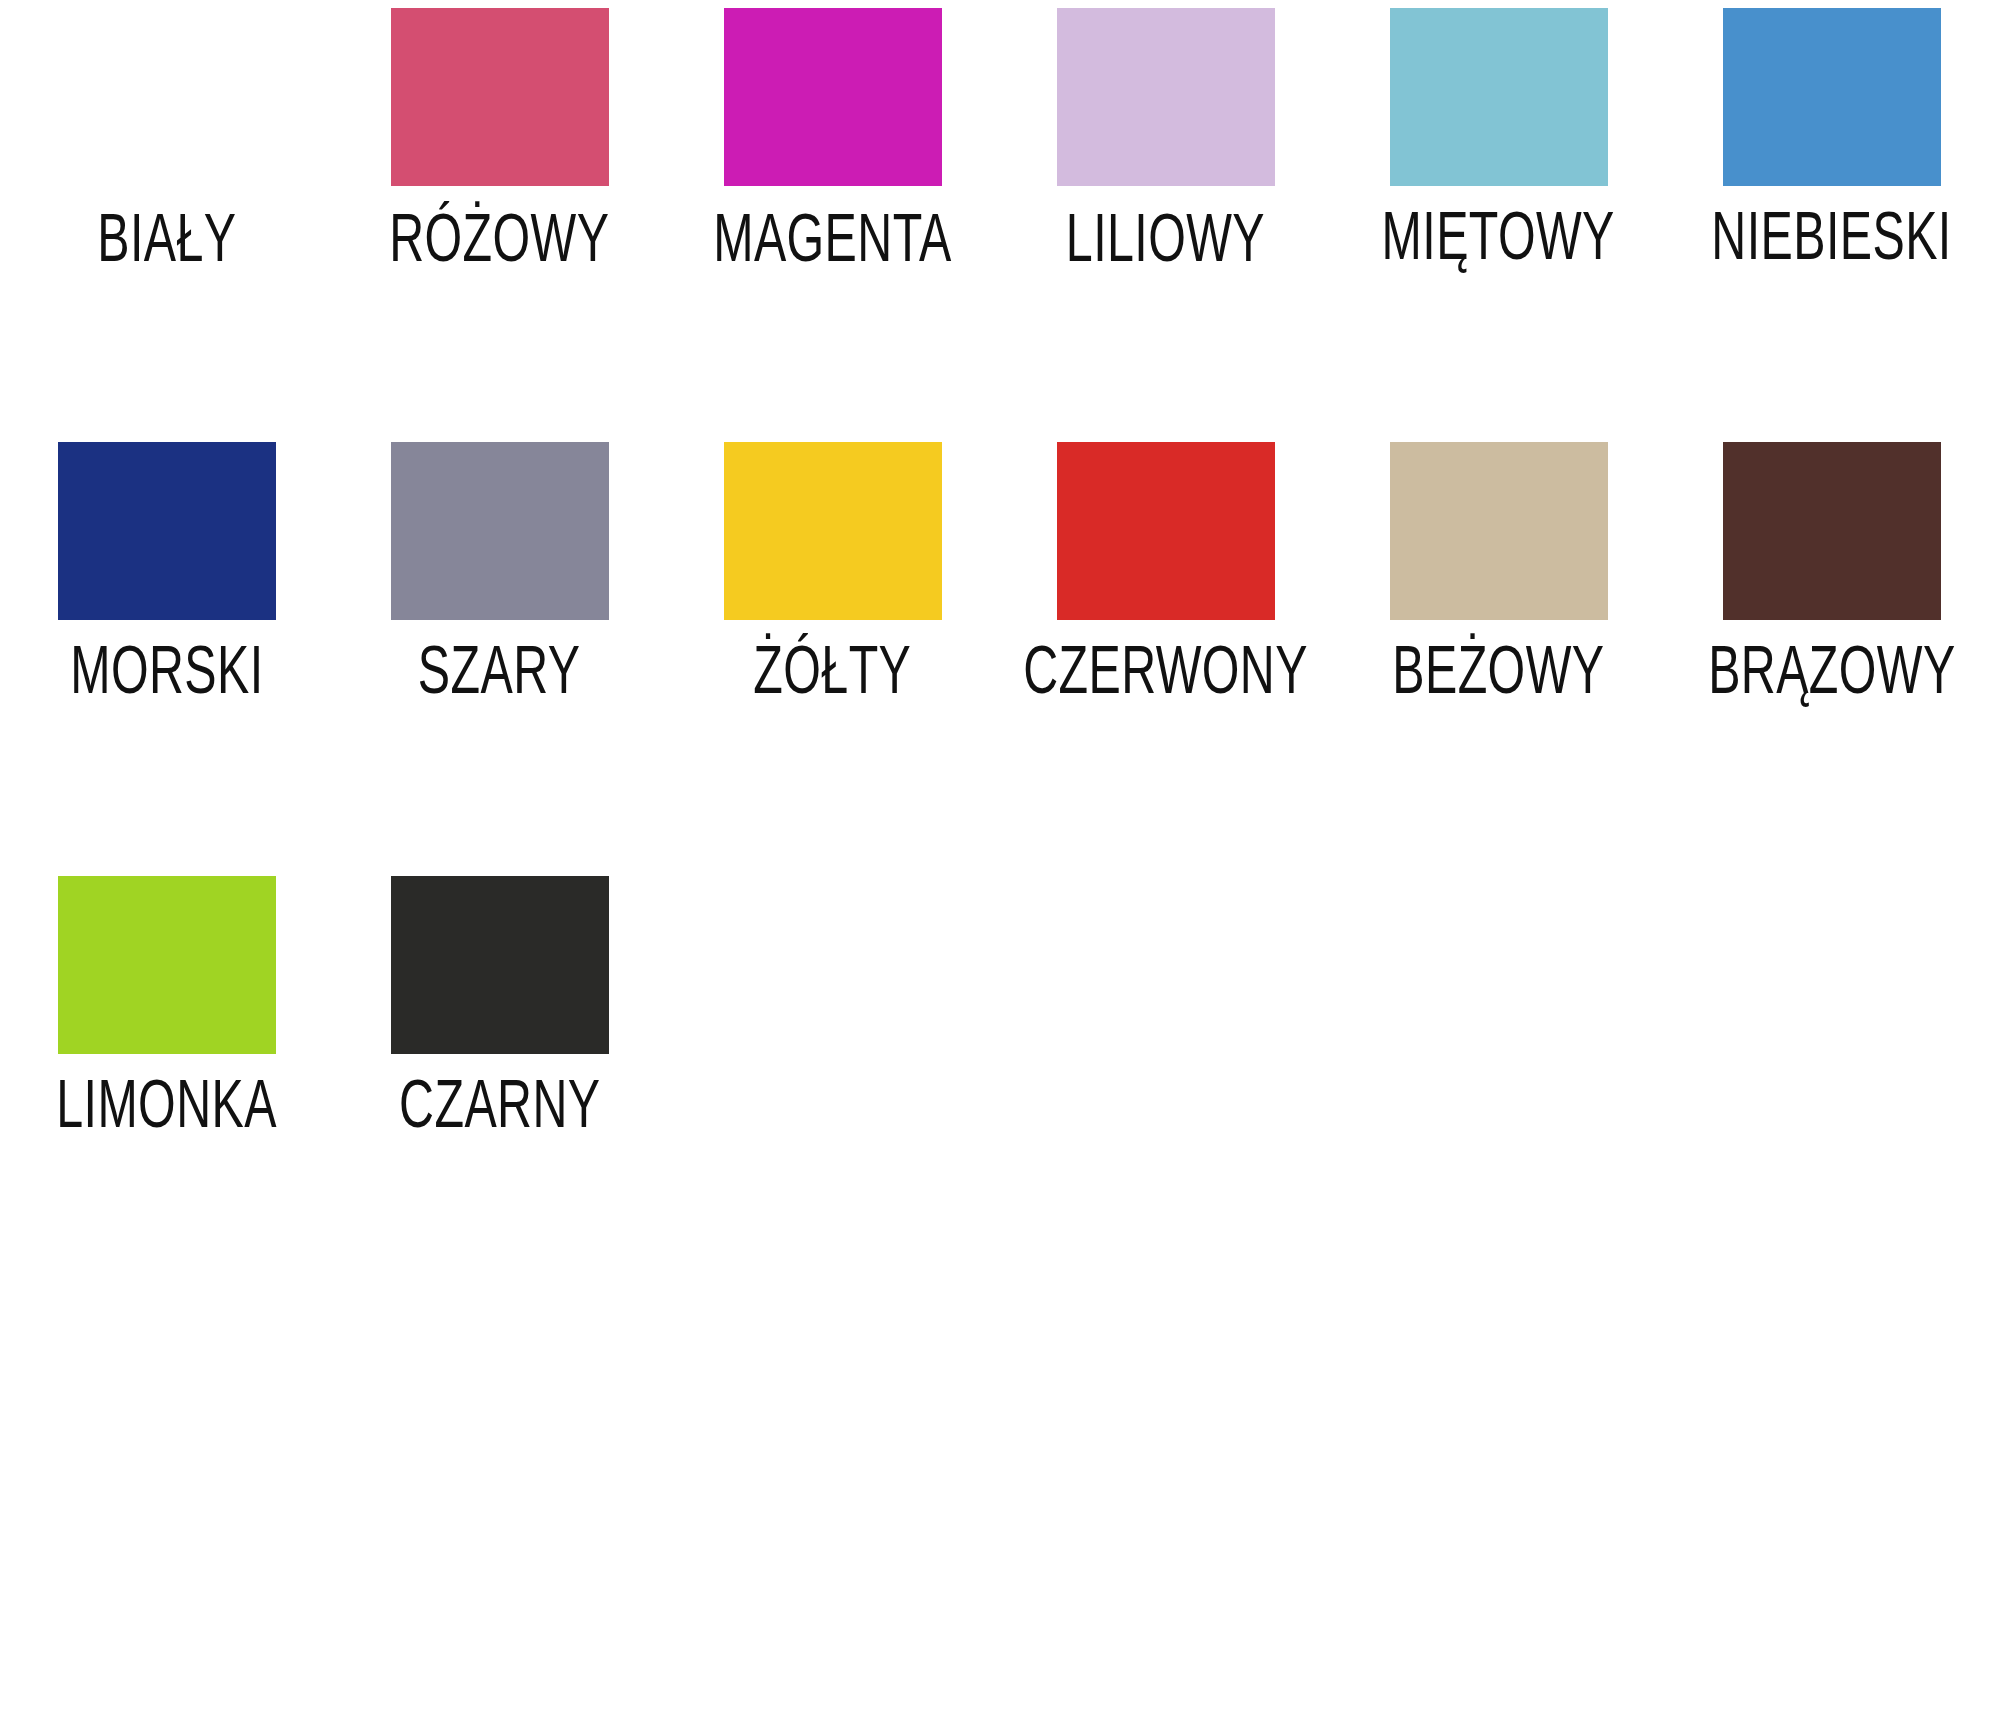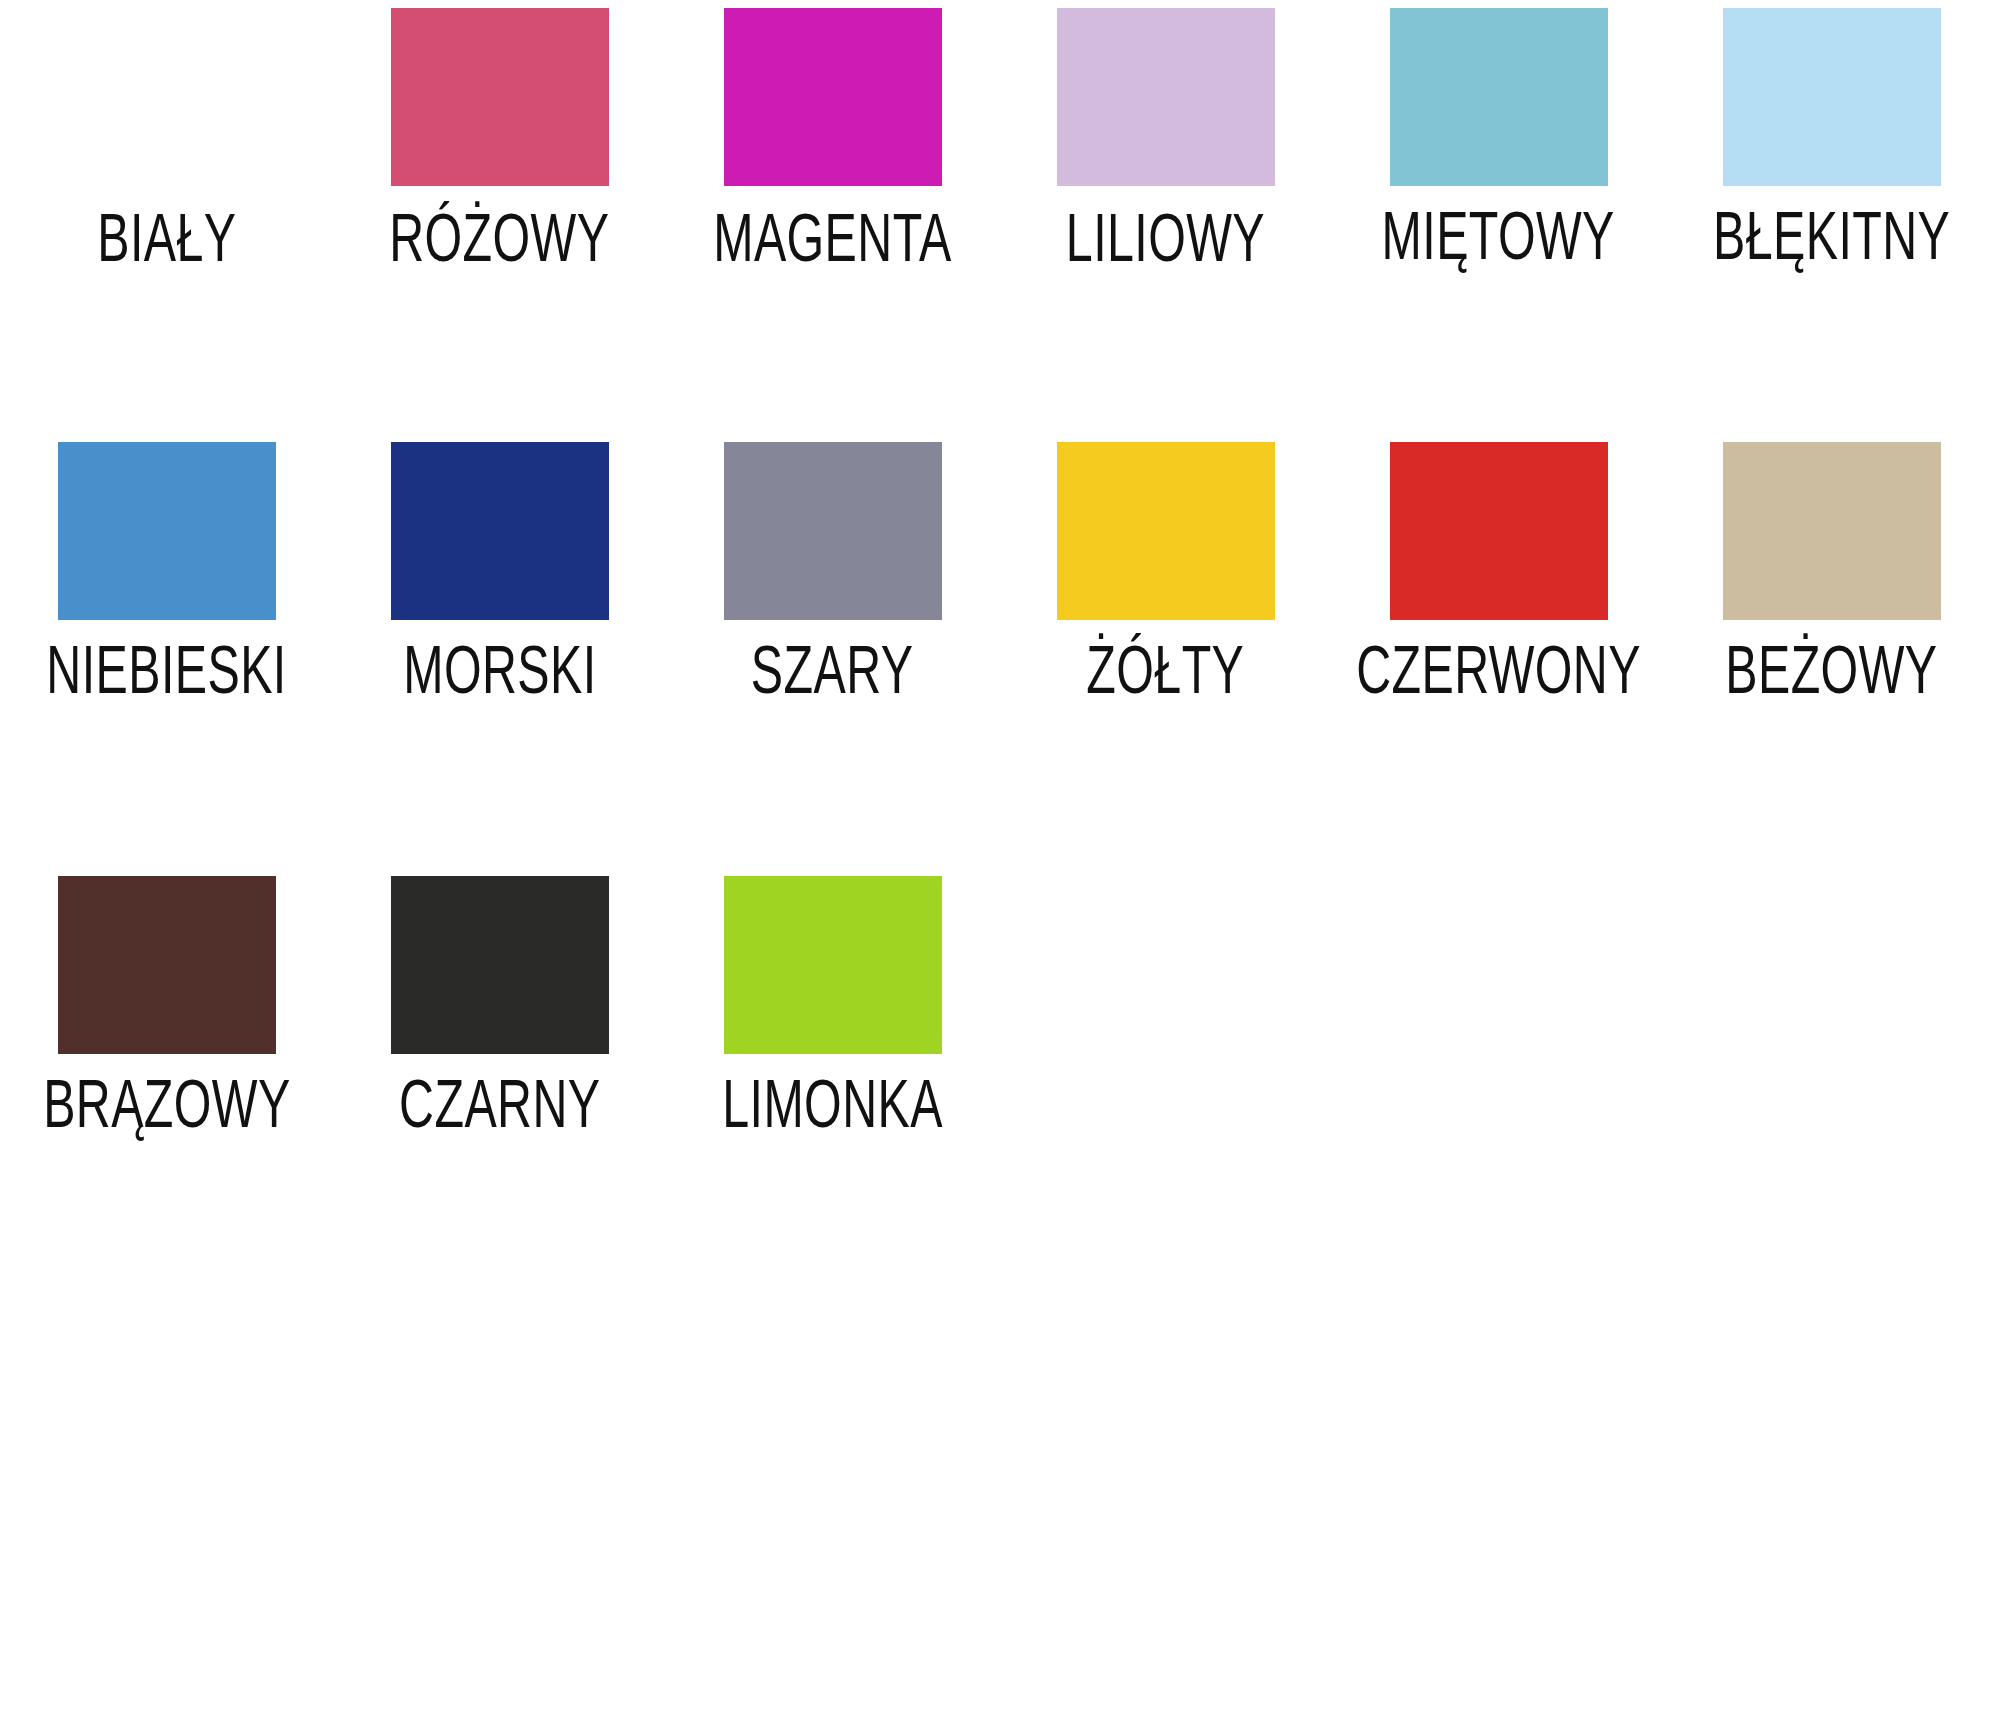--- a/index.html
+++ b/index.html
@@ -152,24 +152,20 @@
   <div class="swatch-cell row-1">
     <div class="swatch-chip chip-plain" style="background-color: rgb(211, 187, 222);"></div>
     <div class="swatch-label">LILIOWY</div>
   </div>
 
   <div class="swatch-cell row-2">
     <div class="swatch-chip chip-plain" style="background-color: rgb(130, 196, 212);"></div>
     <div class="swatch-label">MIĘTOWY</div>
   </div>
 
-  <div class="swatch-cell row-2">
-    <div class="swatch-chip chip-plain" style="background-color: rgb(181, 222, 245);"></div>
-    <div class="swatch-label">BŁĘKITNY</div>
-  </div>
 
   <div class="swatch-cell row-2">
     <div class="swatch-chip chip-plain" style="background-color: rgb(72, 144, 204);"></div>
     <div class="swatch-label">NIEBIESKI</div>
   </div>
 
   <div class="swatch-cell row-2">
     <div class="swatch-chip chip-plain" style="background-color: rgb(27, 49, 130);"></div>
     <div class="swatch-label">MORSKI</div>
   </div>
@@ -194,29 +190,29 @@
     <div class="swatch-chip chip-plain" style="background-color: rgb(204, 188, 160);"></div>
     <div class="swatch-label">BEŻOWY</div>
   </div>
 
   <div class="swatch-cell row-3">
     <div class="swatch-chip chip-plain" style="background-color: rgb(81, 48, 43);"></div>
     <div class="swatch-label">BRĄZOWY</div>
   </div>
 
   <div class="swatch-cell row-3">
+    <div class="swatch-chip chip-plain" style="background-color: rgb(160, 212, 35);"></div>
+    <div class="swatch-label">LIMONKA</div>
+  </div>
+
+  <div class="swatch-cell row-3">
     <div class="swatch-chip chip-plain" style="background-color: rgb(42, 42, 40);"></div>
     <div class="swatch-label">CZARNY</div>
   </div>
 
-  <div class="swatch-cell row-3">
-    <div class="swatch-chip chip-plain" style="background-color: rgb(160, 212, 35);"></div>
-    <div class="swatch-label">LIMONKA</div>
-  </div>
-
 
 
   <div class="swatch-cell row-4"></div>
   <div class="swatch-cell row-4"></div>
   <div class="swatch-cell row-4"></div>
   <div class="swatch-cell row-4"></div>
 
 </div>
 
 </body></html>

